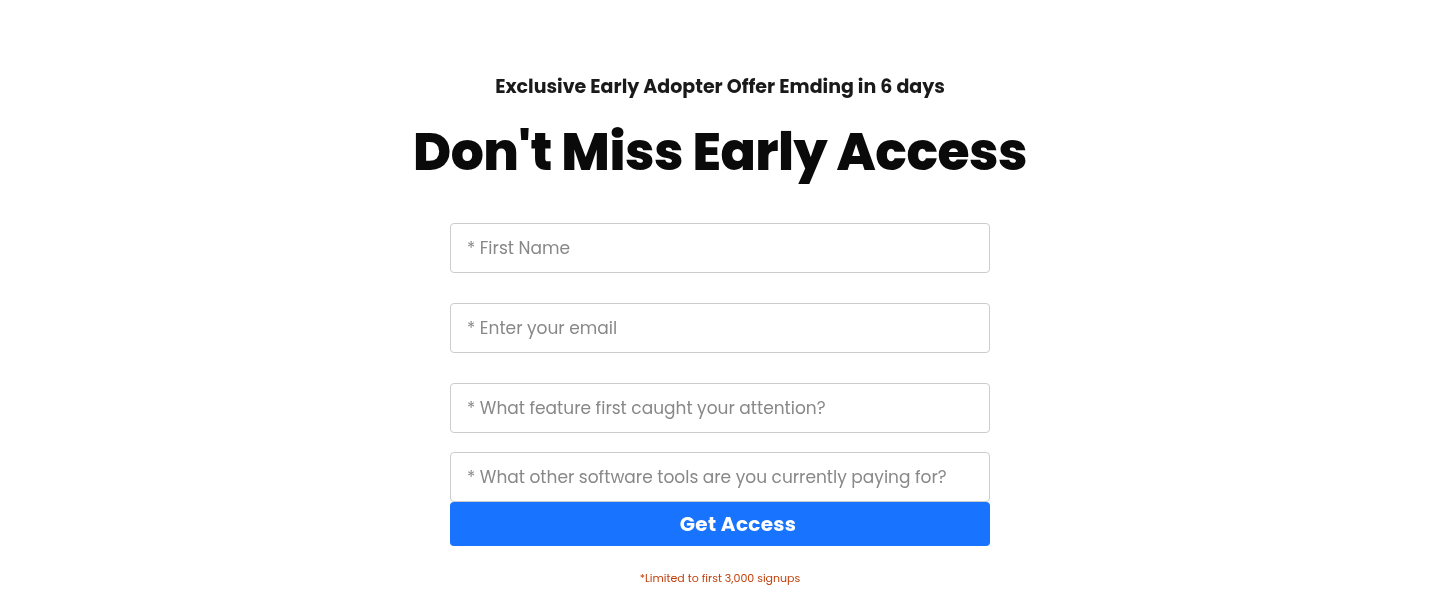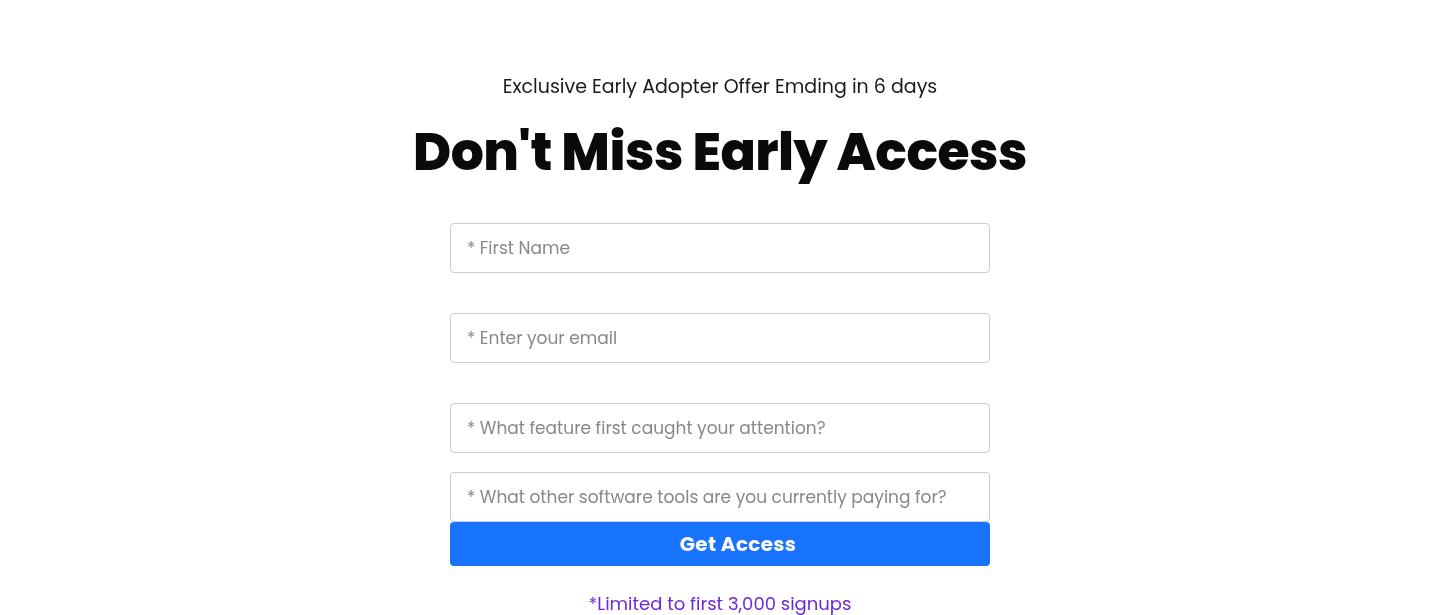--- a/index.html
+++ b/index.html
@@ -13,21 +13,21 @@
       width: 1440px;
       height: 615px;
       display: flex;
       flex-direction: column;
       align-items: center;
       padding-top: 72px;
     }
     .subtitle {
       font-size: 19px;
       color: #1a1a1a;
-      font-weight: 400;
+      font-weight: 700;
       margin-bottom: 12px;
     }
     .title {
       font-size: 52px;
       font-weight: 800;
       color: #0a0a0a;
       margin-bottom: 32px;
       letter-spacing: -0.5px;
     }
     .form {
@@ -43,21 +43,21 @@
       padding: 0 16px;
       font-size: 17px;
       color: #333;
       font-family: inherit;
       outline: none;
     }
     .input::placeholder {
       color: #888888;
     }
     .gap-large {
-      margin-bottom: 40px;
+      margin-bottom: 30px;
     }
     .gap-small {
       margin-bottom: 19px;
     }
     .gap-submit {
     }
     .submit-btn {
       width: 100%;
       height: 44px;
       background: #1873ff;
@@ -66,22 +66,22 @@
       border-radius: 4px;
       font-size: 20px;
       font-weight: 700;
       font-family: inherit;
       cursor: pointer;
       letter-spacing: 0.3px;
       padding-left: 36px;
     }
     .footnote {
       margin-top: 24px;
-      font-size: 18px;
-      color: #6d28d9;
+      font-size: 11px;
+      color: #c2410c;
       text-align: center;
     }
   </style>
 </head>
 <body>
 
 <div class="subtitle">Exclusive Early Adopter Offer Emding in 6 days</div>
 <h1 class="title">Don't Miss Early Access</h1>
 
 <form class="form">

